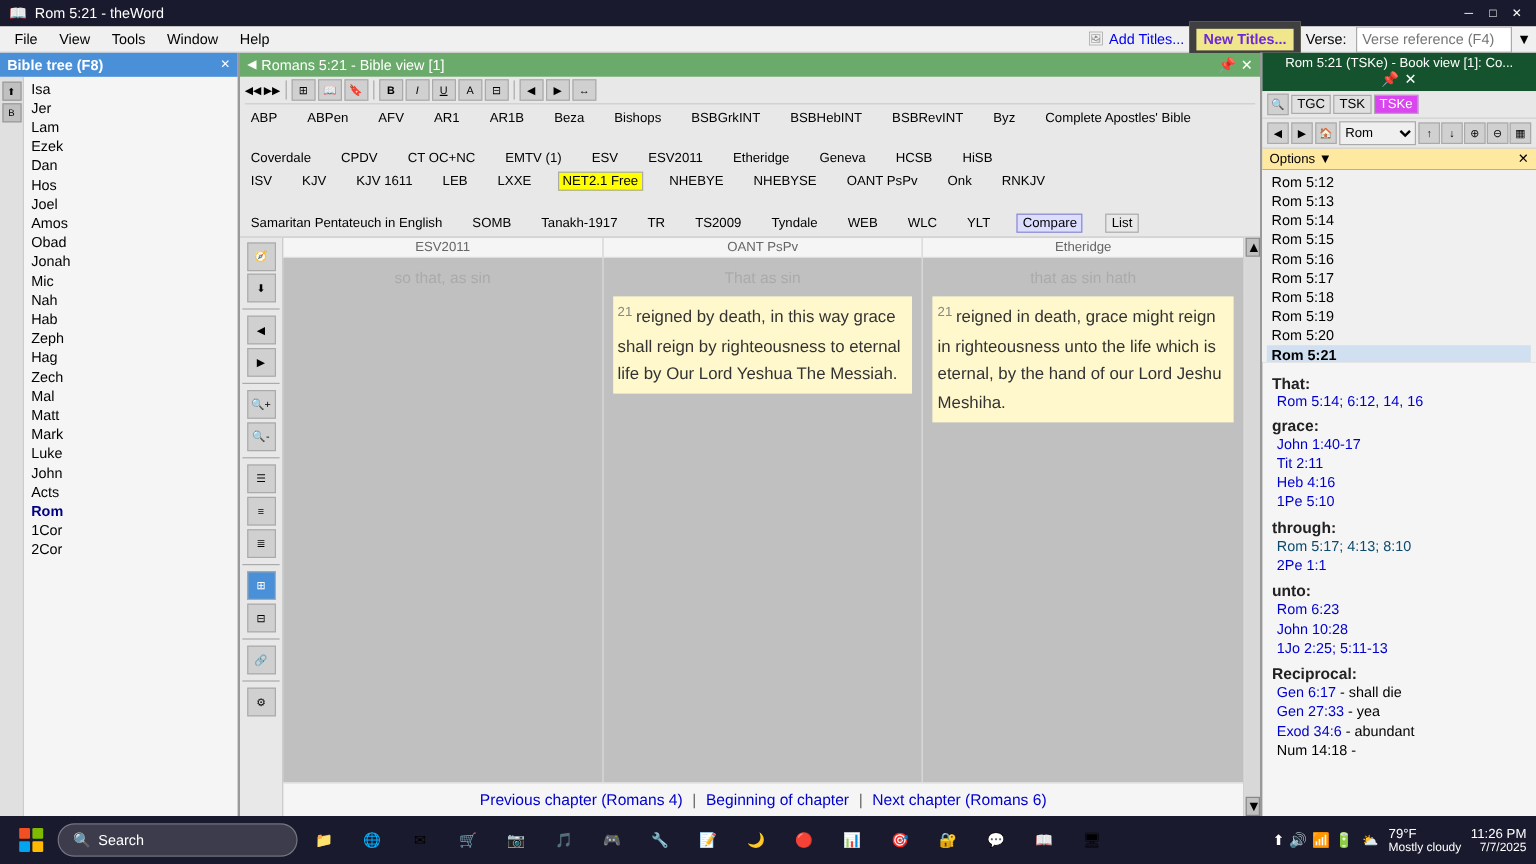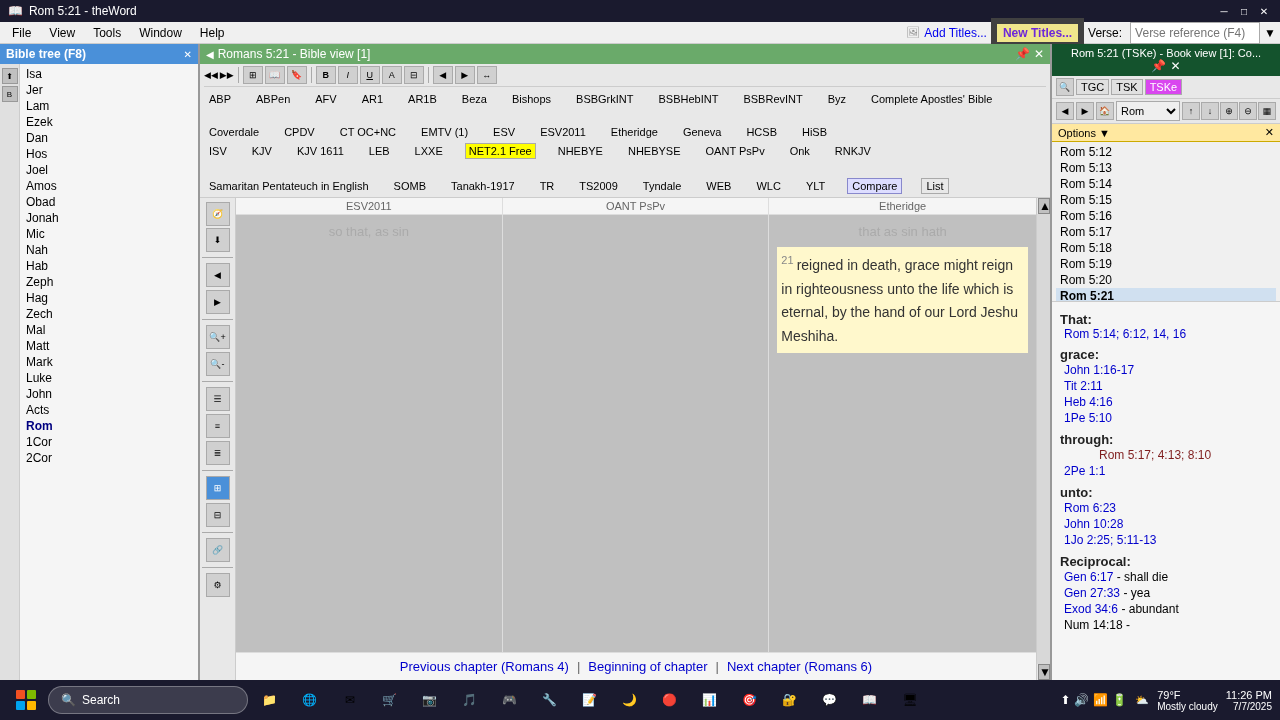--- a/index.html
+++ b/index.html
@@ -256,20 +256,27 @@
 
           <div style="border-right:1px solid #ddd;display:flex;flex-direction:column;">
             <div style="font-size:11px;color:#666;text-align:center;background:#f5f5f5;padding:2px;border-bottom:1px solid #ddd;">ESV2011</div>
             <div style="padding:6px 8px;font-size:14px;line-height:1.7;color:#333;overflow-y:auto;">
               <div style="color:#aaa;font-size:13px;text-align:center;margin-bottom:4px;">so that, as sin</div>
             </div>
           </div>
 
           <div style="border-right:1px solid #ddd;display:flex;flex-direction:column;">
             <div style="font-size:11px;color:#666;text-align:center;background:#f5f5f5;padding:2px;border-bottom:1px solid #ddd;">OANT PsPv</div>
+            <div style="padding:6px 8px;font-size:14px;line-height:1.7;color:#333;overflow-y:auto;">
+              <div style="color:#aaa;font-size:13px;text-align:center;margin-bottom:4px;">That as sin</div>
+              <div style="background:#fff8cc;padding:4px;">
+                <span style="color:#888;font-size:11px;vertical-align:super;">21 </span>
+                reigned by death, in this way grace shall reign by righteousness to eternal life by Our Lord Yeshua The Messiah.
+              </div>
+            </div>
           </div>
 
           <div style="display:flex;flex-direction:column;">
             <div style="font-size:11px;color:#666;text-align:center;background:#f5f5f5;padding:2px;border-bottom:1px solid #ddd;">Etheridge</div>
             <div style="padding:6px 8px;font-size:14px;line-height:1.7;color:#333;overflow-y:auto;">
               <div style="color:#aaa;font-size:13px;text-align:center;margin-bottom:4px;">that as sin hath</div>
               <div style="background:#fff8cc;padding:4px;">
                 <span style="color:#888;font-size:11px;vertical-align:super;">21 </span>
                 reigned in death, grace might reign in righteousness unto the life which is eternal, by the hand of our Lord Jeshu Meshiha.
               </div>
@@ -345,29 +352,29 @@
       </div>
 
     <div style="flex:1;overflow-y:auto;padding:6px 8px;">
       <div style="font-weight:bold;color:#222;font-size:13px;margin-top:4px;">That:</div>
       <div style="font-size:12px;color:#555;margin-left:4px;margin-bottom:4px;">
         <span style="color:#0000cc;cursor:pointer;">Rom 5:14; 6:12, 14, 16</span>
       </div>
 
       <div style="font-weight:bold;color:#222;font-size:13px;margin-top:6px;">grace:</div>
       <div style="font-size:12px;margin-left:4px;" id="tsk-grace-refs">
-          <a style="color: rgb(0, 0, 204); cursor: pointer; display: block; padding: 1px 0px; font-size: 12px;">John 1:16-17</a>
+          <a style="color: rgb(0, 0, 204); cursor: pointer; display: block; padding: 1px 0px; font-size: 12px;">John 1:40-17</a>
           <a style="color: rgb(0, 0, 204); cursor: pointer; display: block; padding: 1px 0px; font-size: 12px;">Tit 2:11</a>
           <a style="color: rgb(0, 0, 204); cursor: pointer; display: block; padding: 1px 0px; font-size: 12px;">Heb 4:16</a>
           <a style="color: rgb(0, 0, 204); cursor: pointer; display: block; padding: 1px 0px; font-size: 12px;">1Pe 5:10</a>
         </div>
 
       <div style="font-weight:bold;color:#222;font-size:13px;margin-top:6px;">through:</div>
       <div style="font-size:12px;margin-left:4px;" id="tsk-through-refs">
-          <a style="color: #7f1d1d; cursor: pointer; display: block; padding: 1px 0px; font-size: 12px; margin-left: 35px;">Rom 5:17; 4:13; 8:10</a>
+          <a style="color: #0c4a6e; cursor: pointer; display: block; padding: 1px 0px; font-size: 12px;">Rom 5:17; 4:13; 8:10</a>
           <a style="color: rgb(0, 0, 204); cursor: pointer; display: block; padding: 1px 0px; font-size: 12px;">2Pe 1:1</a>
         </div>
 
       <div style="font-weight:bold;color:#222;font-size:13px;margin-top:6px;">unto:</div>
       <div style="font-size:12px;margin-left:4px;" id="tsk-unto-refs">
           <a style="color: rgb(0, 0, 204); cursor: pointer; display: block; padding: 1px 0px; font-size: 12px;">Rom 6:23</a>
           <a style="color: rgb(0, 0, 204); cursor: pointer; display: block; padding: 1px 0px; font-size: 12px;">John 10:28</a>
           <a style="color: rgb(0, 0, 204); cursor: pointer; display: block; padding: 1px 0px; font-size: 12px;">1Jo 2:25; 5:11-13</a>
         </div>
 

